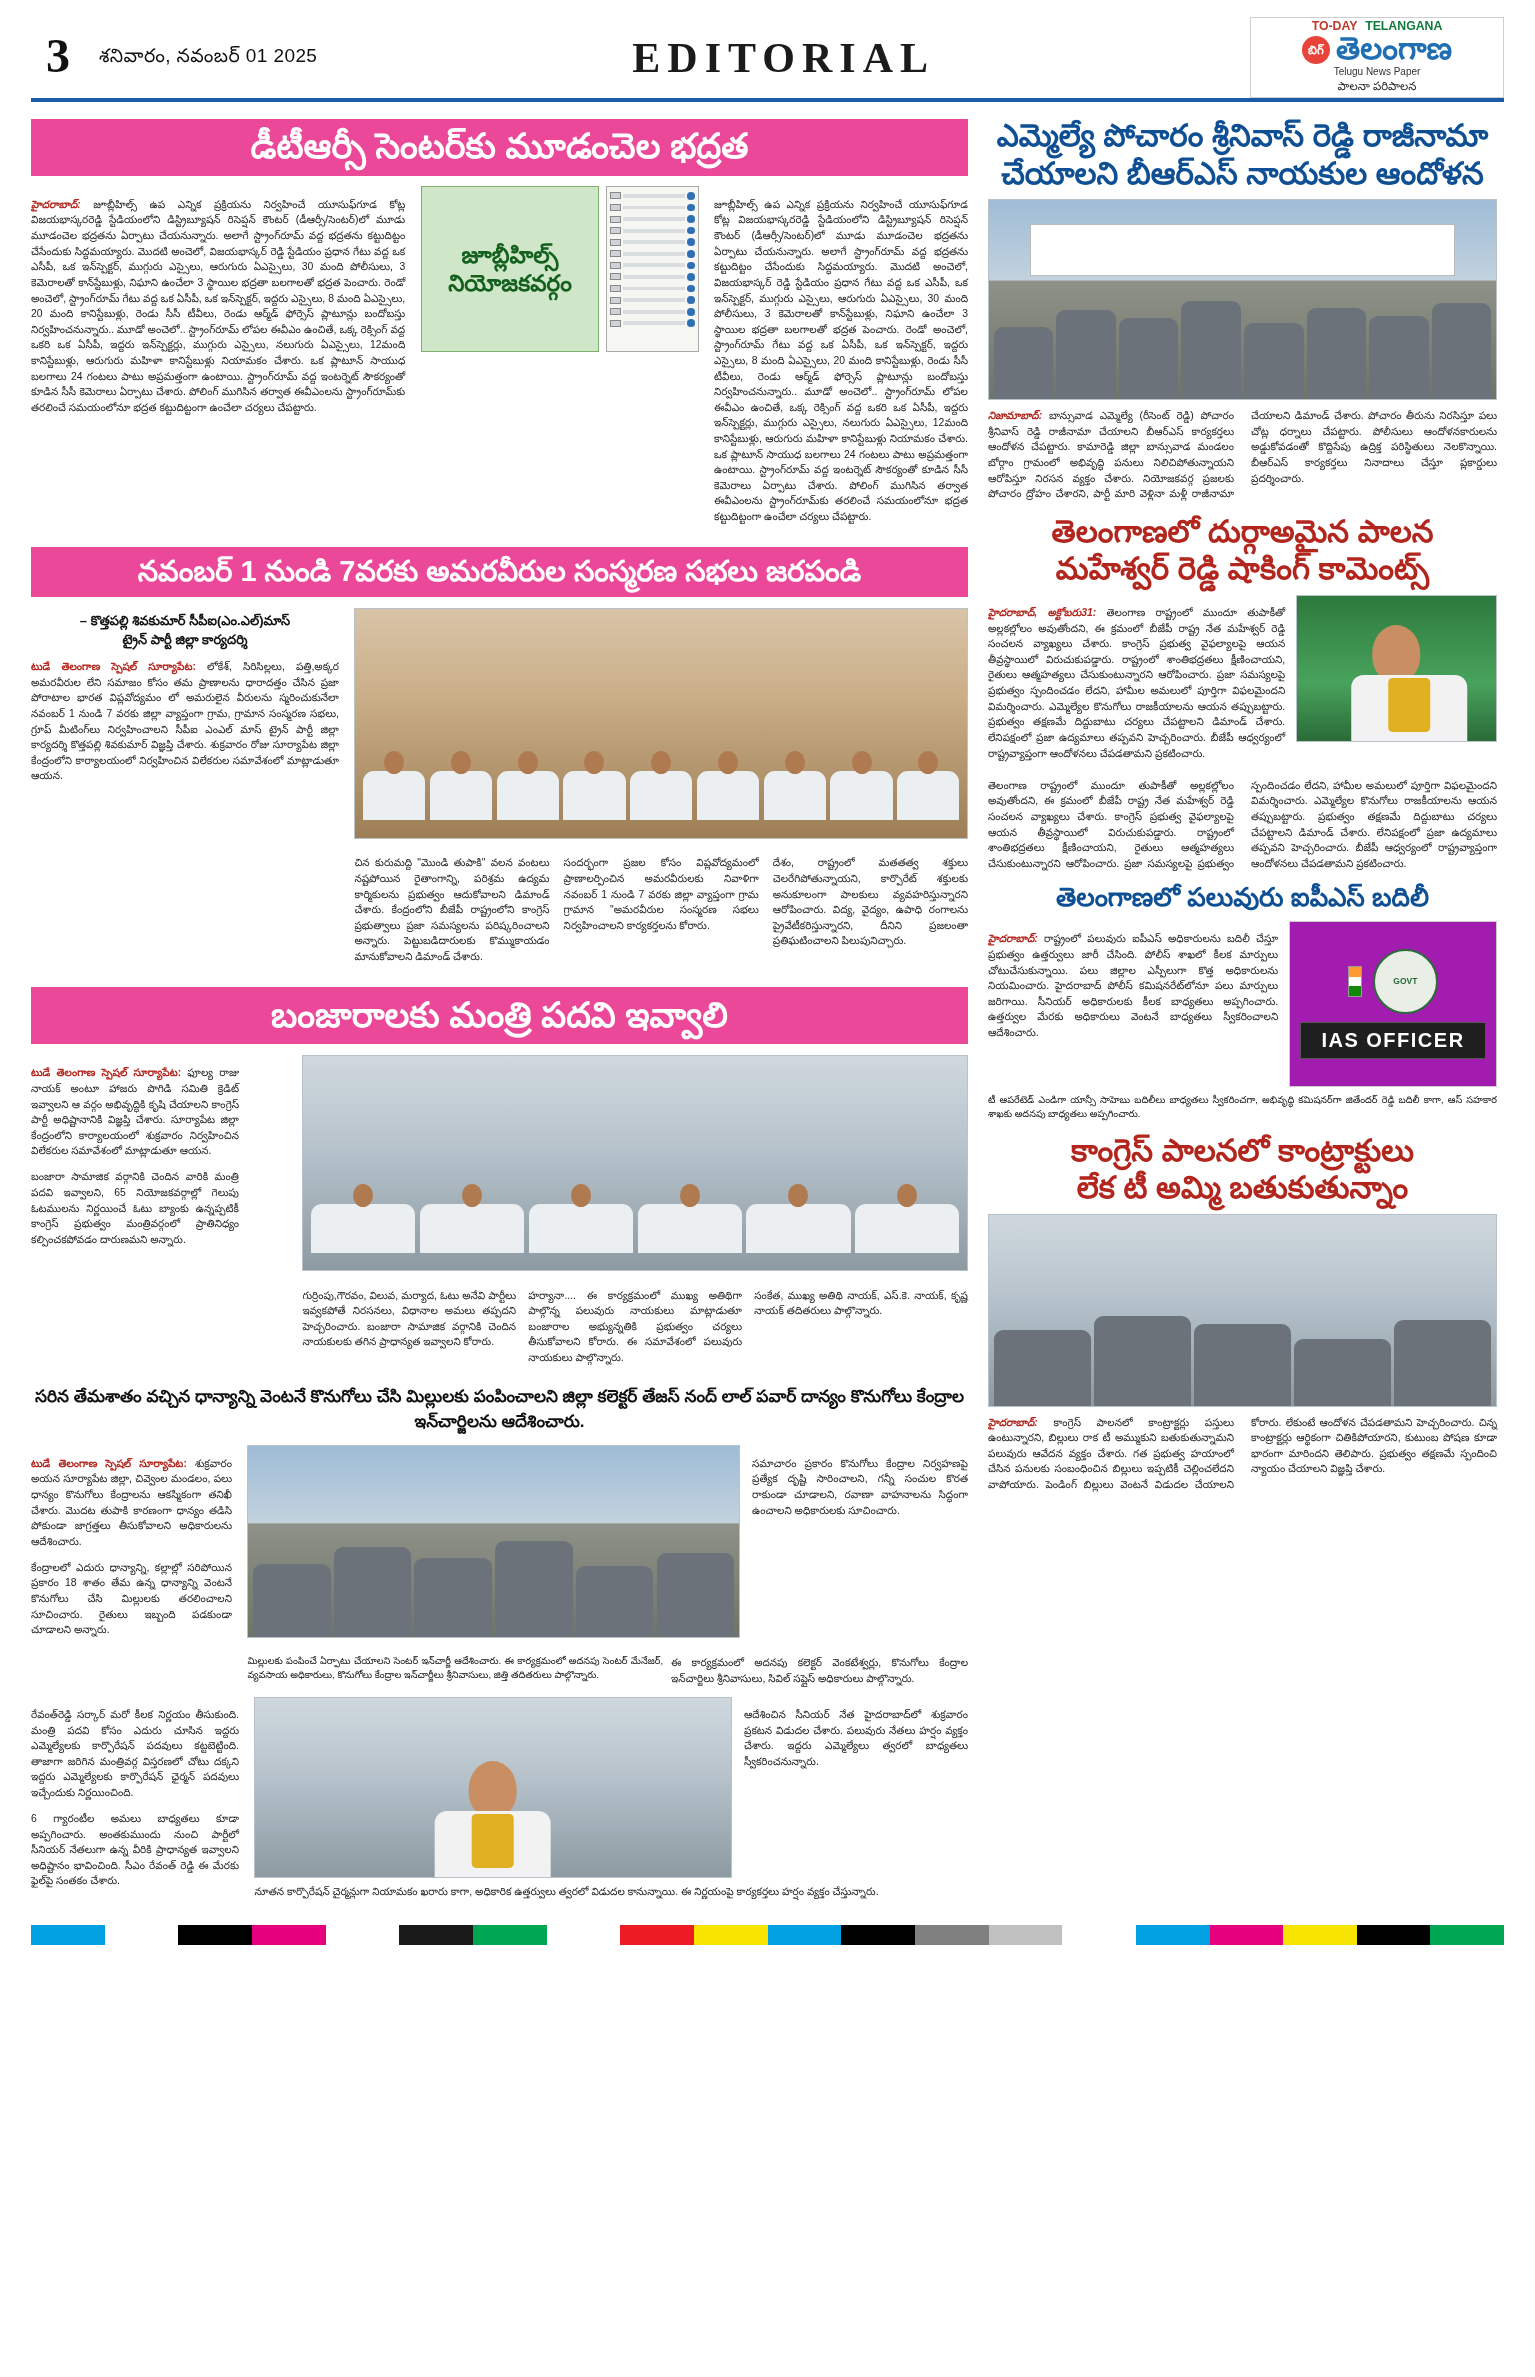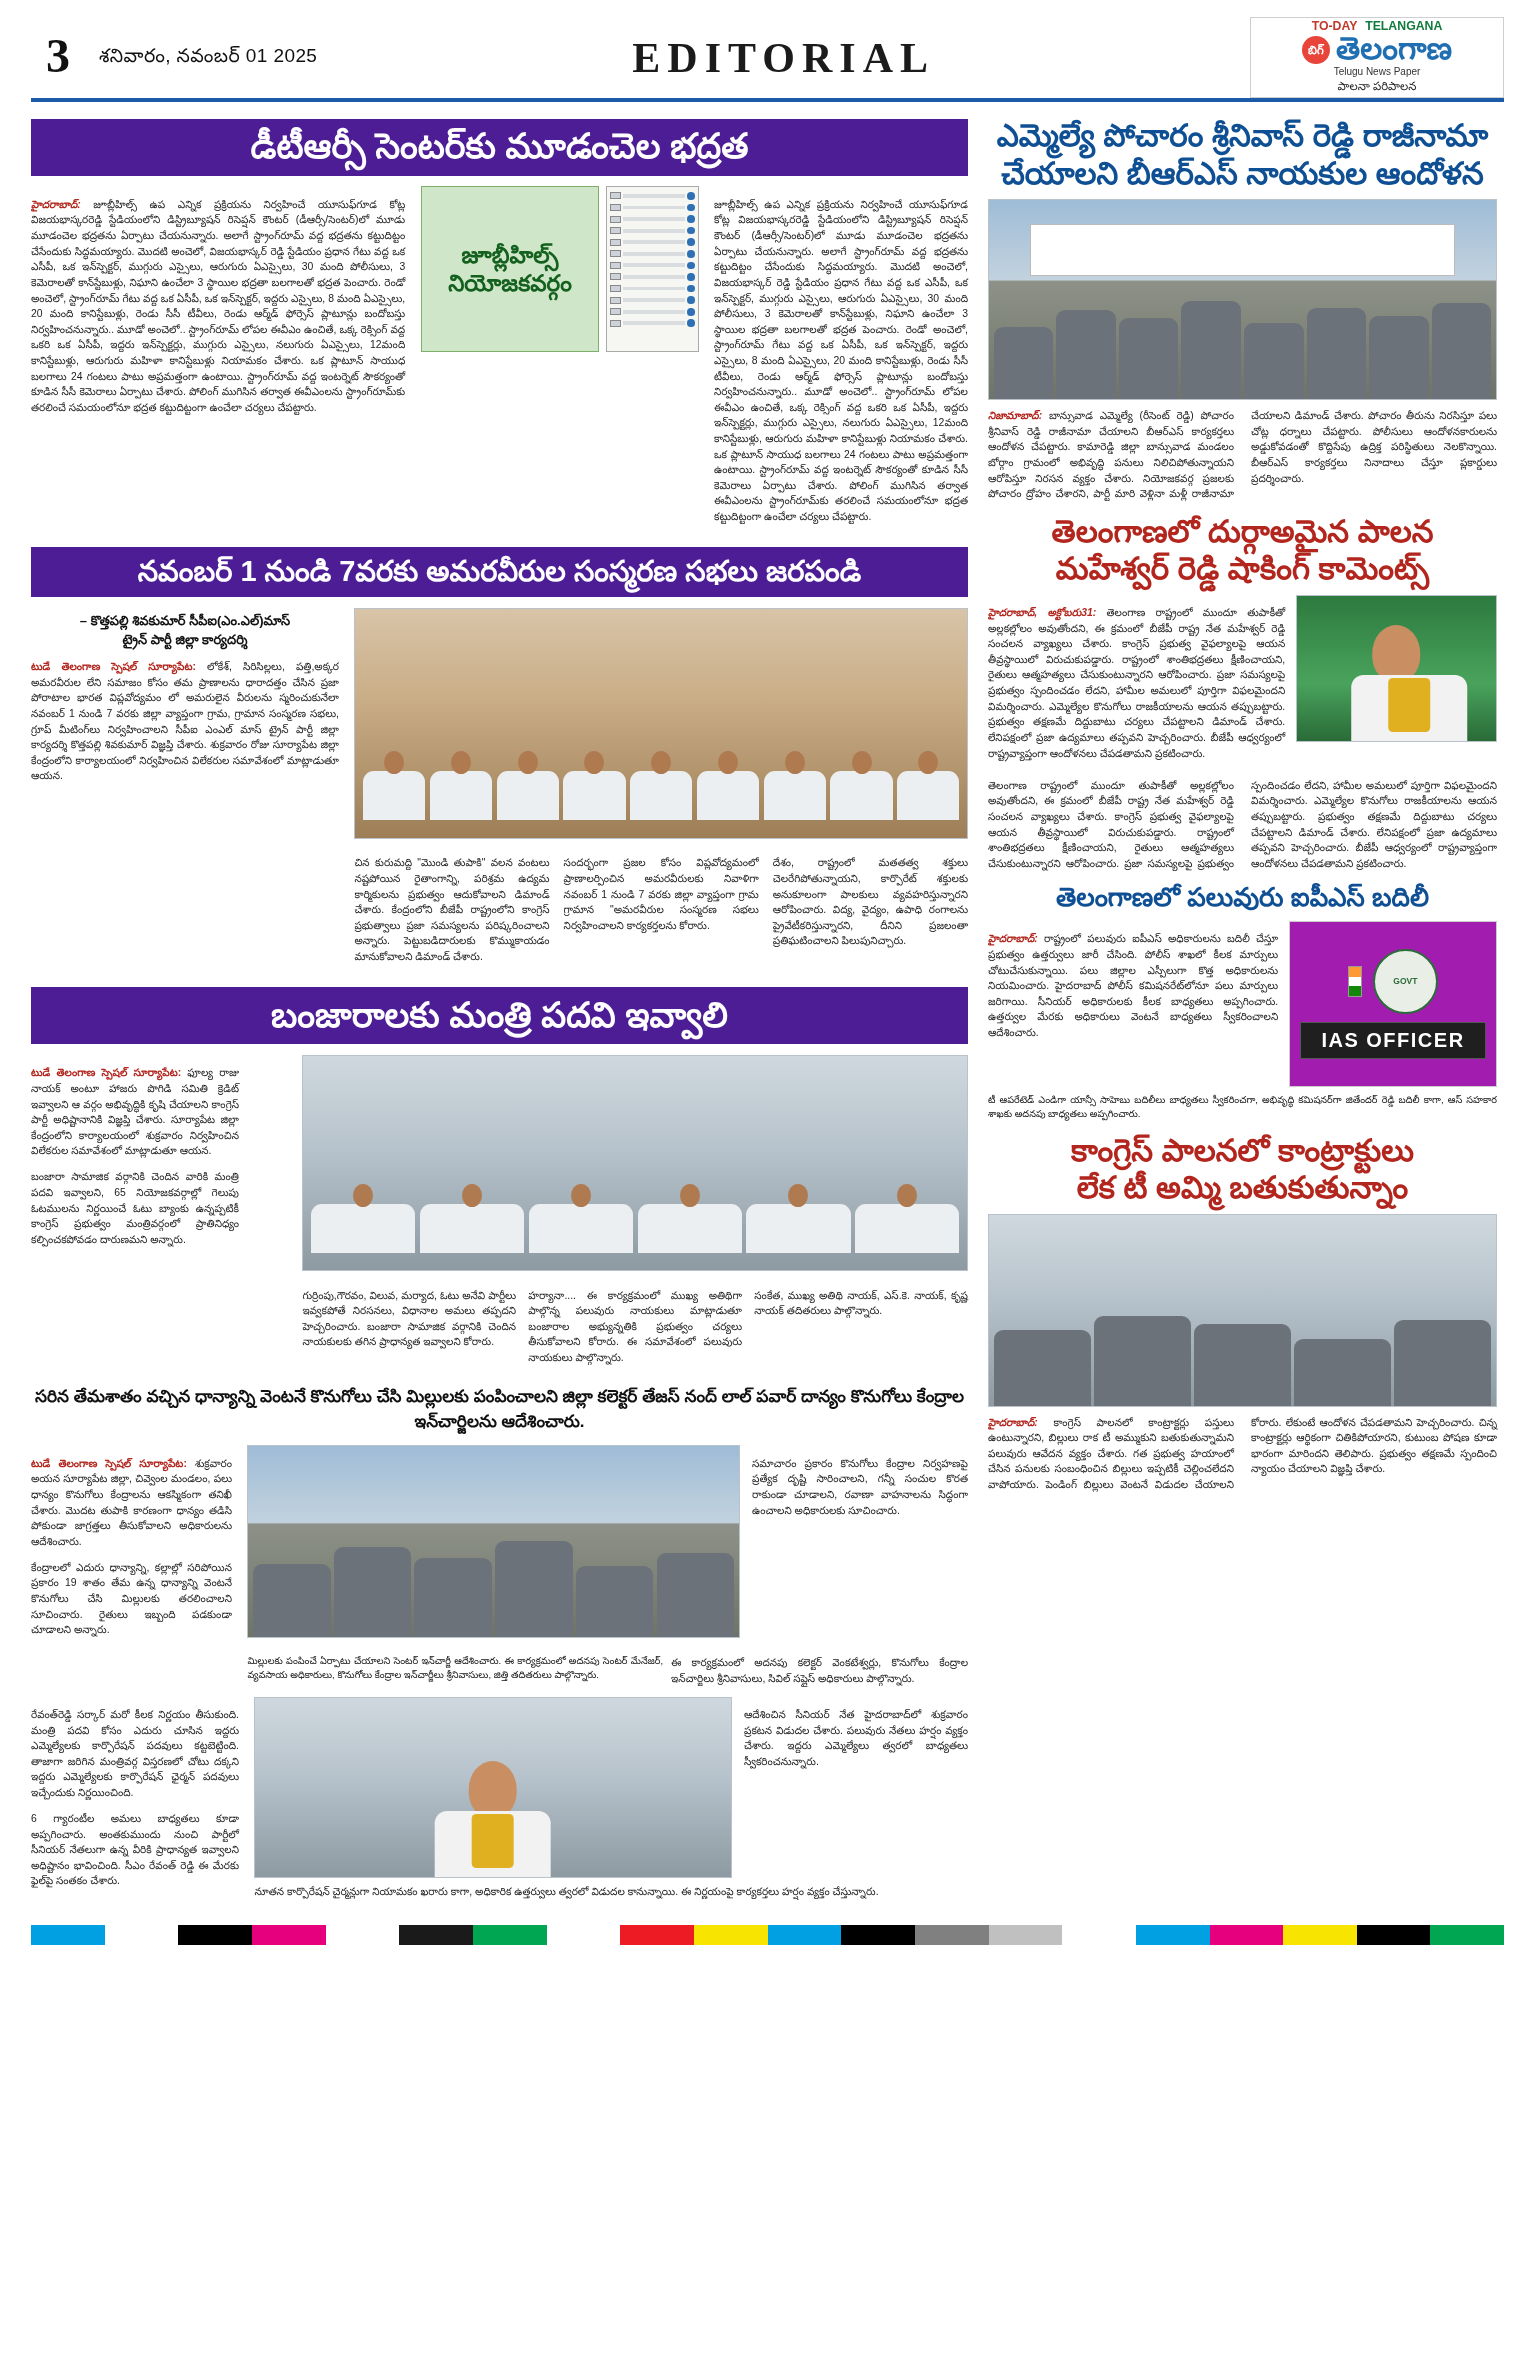--- a/index.html
+++ b/index.html
@@ -85,21 +85,21 @@
   }
   .mh-logo-sub { font-size:10px; color:#333; }
   .mh-logo-sub2 { font-size:11.6px; color:#222; margin-top:1.5px;}
 
   
   .cols { display:flex; gap:20px; }
   .left-zone { width:937px; }
   .right-zone { width:509px; }
 
   .headline-band {
-    background:#4c1d95;
+    background:#ec4899;
     color:#fff;
     font-size:35px;
     font-weight:bold;
     text-align:center;
     padding:6.2px 7.7px 9.3px 7.7px;
     margin:12.3px 0 10.8px 0;
     line-height:1.18;
   }
   .headline-band.sm { font-size:29px; }
   .headline-plain {
@@ -377,21 +377,21 @@
         </div>
       </div>
 
       <div class="subhead-center">సరిన తేమశాతం వచ్చిన ధాన్యాన్ని వెంటనే కొనుగోలు చేసి మిల్లులకు పంపించాలని జిల్లా కలెక్టర్ తేజస్ నంద్ లాల్ పవార్ దాన్యం కొనుగోలు కేంద్రాల ఇన్‌చార్జిలను ఆదేశించారు.</div>
       <div style="display:flex; gap:15.4px;">
         <div style="width:201px;">
           <p class="body-text">
             <span class="src-tag">టుడే తెలంగాణ స్పెషల్ సూర్యాపేట:</span>
             <span>శుక్రవారం అయన సూర్యాపేట జిల్లా, చివ్వెంల మండలం, పలు ధాన్యం కొనుగోలు కేంద్రాలను ఆకస్మికంగా తనిఖీ చేశారు. మొదట తుపాకి కారణంగా ధాన్యం తడిసి పోకుండా జాగ్రత్తలు తీసుకోవాలని అధికారులను ఆదేశించారు.</span>
           </p>
-          <p class="body-text">కేంద్రాలలో ఎదురు ధాన్యాన్ని, కల్లాల్లో సరిపోయిన ప్రకారం 19 శాతం తేమ ఉన్న ధాన్యాన్ని వెంటనే కొనుగోలు చేసి మిల్లులకు తరలించాలని సూచించారు. రైతులు ఇబ్బంది పడకుండా చూడాలని అన్నారు.</p>
+          <p class="body-text">కేంద్రాలలో ఎదురు ధాన్యాన్ని, కల్లాల్లో సరిపోయిన ప్రకారం 18 శాతం తేమ ఉన్న ధాన్యాన్ని వెంటనే కొనుగోలు చేసి మిల్లులకు తరలించాలని సూచించారు. రైతులు ఇబ్బంది పడకుండా చూడాలని అన్నారు.</p>
         </div>
         <div style="flex:1;">
           <div style="display:flex;gap:12.3px;">
             <div class="photo ph-street" style="flex:1;height:193px;">
               <div class="crowd">
                 <span style="height:70%"></span>
                   <span style="height:86%"></span>
                   <span style="height:76%"></span>
                   <span style="height:92%"></span>
                   <span style="height:68%"></span>

